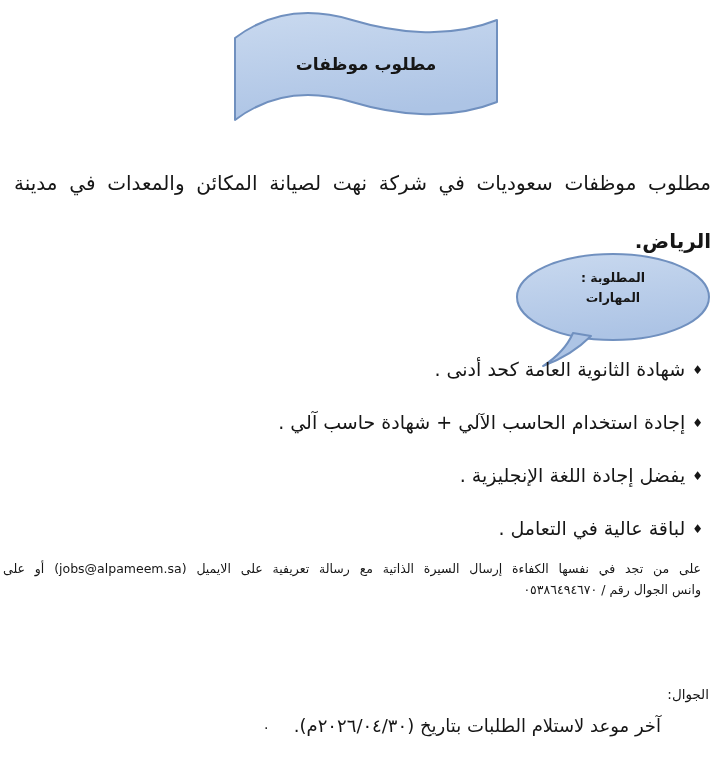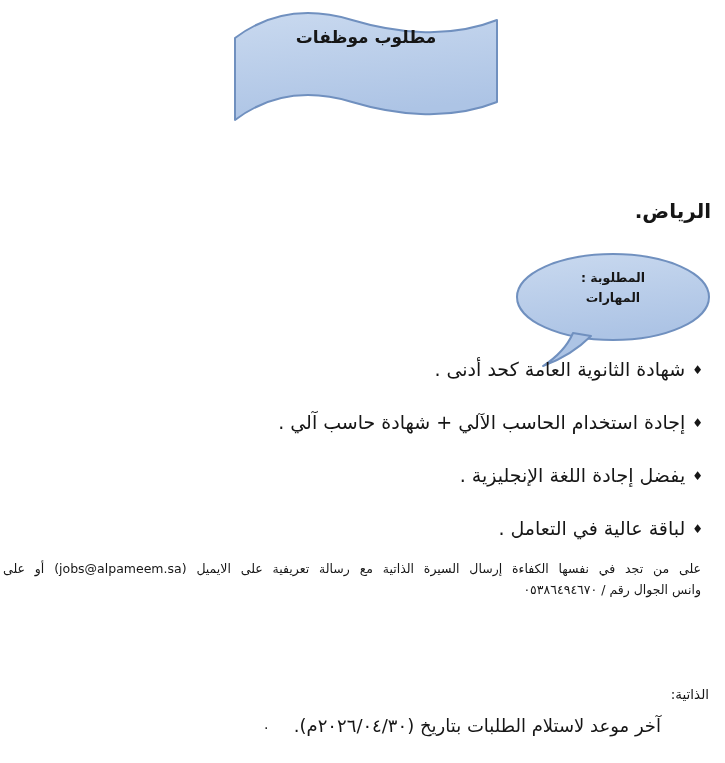--- a/index.html
+++ b/index.html
@@ -4,21 +4,21 @@
 <style>
   html,body{margin:0;padding:0;background:#fff;}
   .page{
     position:relative;width:725px;height:763px;background:#ffffff;overflow:hidden;
     font-family:"DejaVu Sans",sans-serif;color:var(--text_color,#161616);
   }
   
   .banner{position:absolute;left:232px;top:4px;width:268px;height:122px;}
   .banner svg{position:absolute;left:0;top:0;}
   .banner-title{
-    position:absolute;left:0;top:23px;width:100%;text-align:center;
+    position:absolute;left:0;top:50px;width:100%;text-align:center;
     font-size:17px;font-weight:bold;letter-spacing:.5px;
   }
   
   .heading{position:absolute;left:14px;top:168px;width:697px;font-size:20px;line-height:30px;}
   .heading .l1{text-align:justify;text-align-last:justify;}
   .heading .l2{text-align:right;margin-top:28px;font-weight:bold;}
   
   .bubble{position:absolute;left:513px;top:251px;width:200px;height:120px;}
   .bubble svg{position:absolute;left:0;top:0;}
   .bubble-text{
@@ -53,20 +53,21 @@
           <stop offset="1" style="stop-color:var(--shape_fill,#adc4e5)"></stop>
         </linearGradient>
       </defs>
       <path d="M 3 34 C 40 6, 80 4, 120 16 C 160 28, 215 36, 265 16
                L 265 98 C 215 118, 160 110, 120 98 C 80 86, 40 88, 3 116 Z" fill="url(#waveGrad)" stroke="var(--shape_border,#7090bf)" stroke-width="2" stroke-linejoin="round"></path>
     </svg>
     <div class="banner-title" dir="rtl">مطلوب موظفات</div>
   </div>
 
   <div class="heading">
+    <div class="l1">مطلوب موظفات سعوديات في شركة نهت لصيانة المكائن والمعدات في مدينة</div>
     <div class="l2">الرياض.</div>
   </div>
 
   <div class="bubble">
     <svg width="200" height="120" viewBox="0 0 200 120">
       <ellipse cx="100" cy="46" rx="96" ry="43" fill="url(#waveGrad)" stroke="var(--shape_border,#7090bf)" stroke-width="2"></ellipse>
       <path d="M 60 82 C 54 96, 44 106, 30 115 C 52 107, 68 95, 78 85 Z" fill="var(--shape_fill,#adc4e5)" stroke="var(--shape_border,#7090bf)" stroke-width="2" stroke-linejoin="round"></path>
     </svg>
     <div class="bubble-text" dir="rtl">
       <div>المطلوبة :</div>
@@ -87,17 +88,17 @@
     <div class="bullet-item">
       <span class="diamond">♦</span><span>لباقة عالية في التعامل .</span>
     </div>
   </div>
 
   <div class="apply">
     <div class="a1"><span>على من تجد في نفسها الكفاءة إرسال السيرة الذاتية مع رسالة تعريفية على الايميل (</span><span>jobs@alpameem.sa</span><span>) أو على</span></div>
     <div class="a2"><span>وانس الجوال رقم / </span><span>٠٥٣٨٦٤٩٤٦٧٠</span></div>
   </div>
 
-  <div class="note-title">الذاتية:</div>
+  <div class="note-title">الجوال:</div>
   <div class="deadline"><span>آخر موعد لاستلام الطلبات بتاريخ (</span><span>٢٠٢٦/٠٤/٣٠</span><span>م).</span></div>
   <div class="stray-dot">.</div>
 
 </div>
 
 </body></html>

